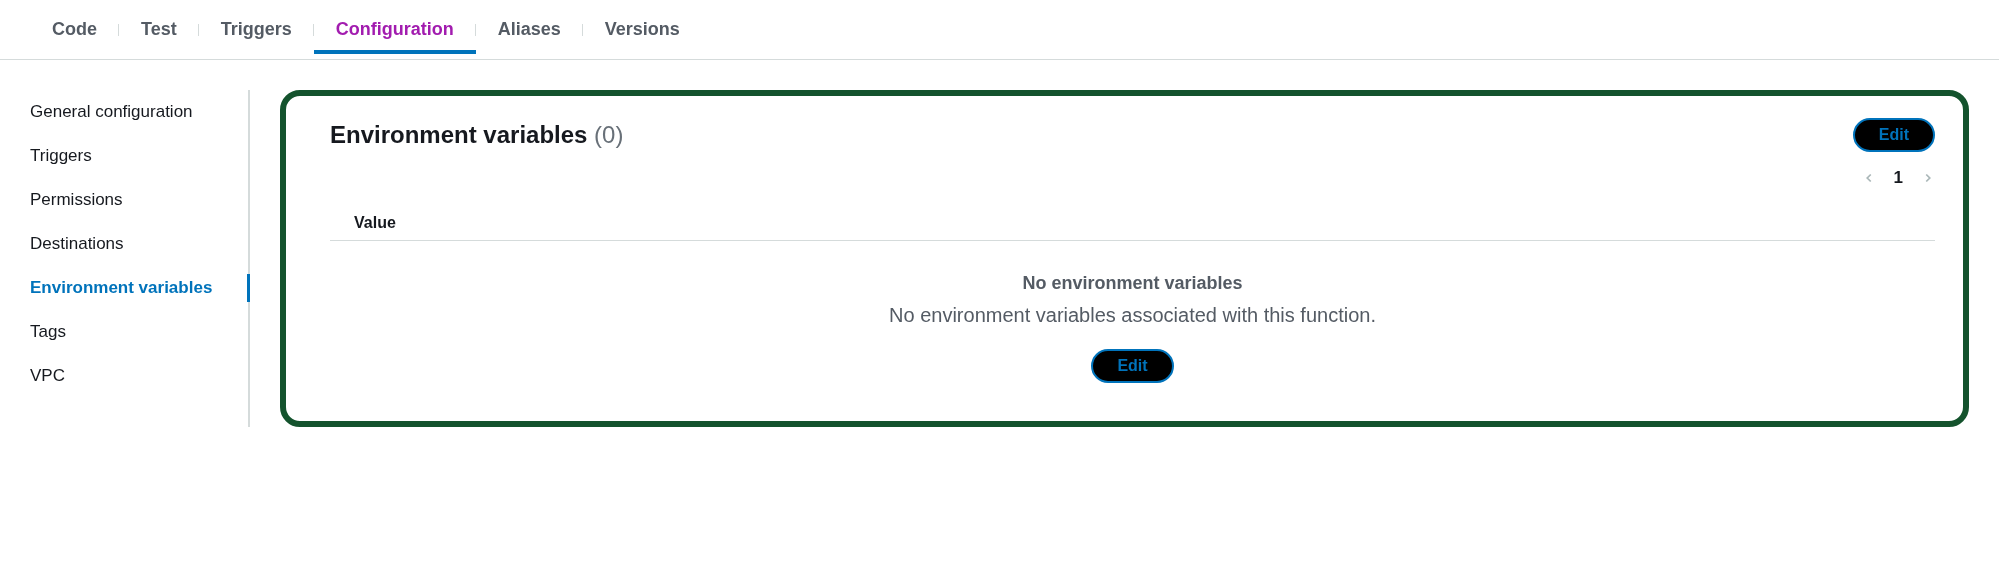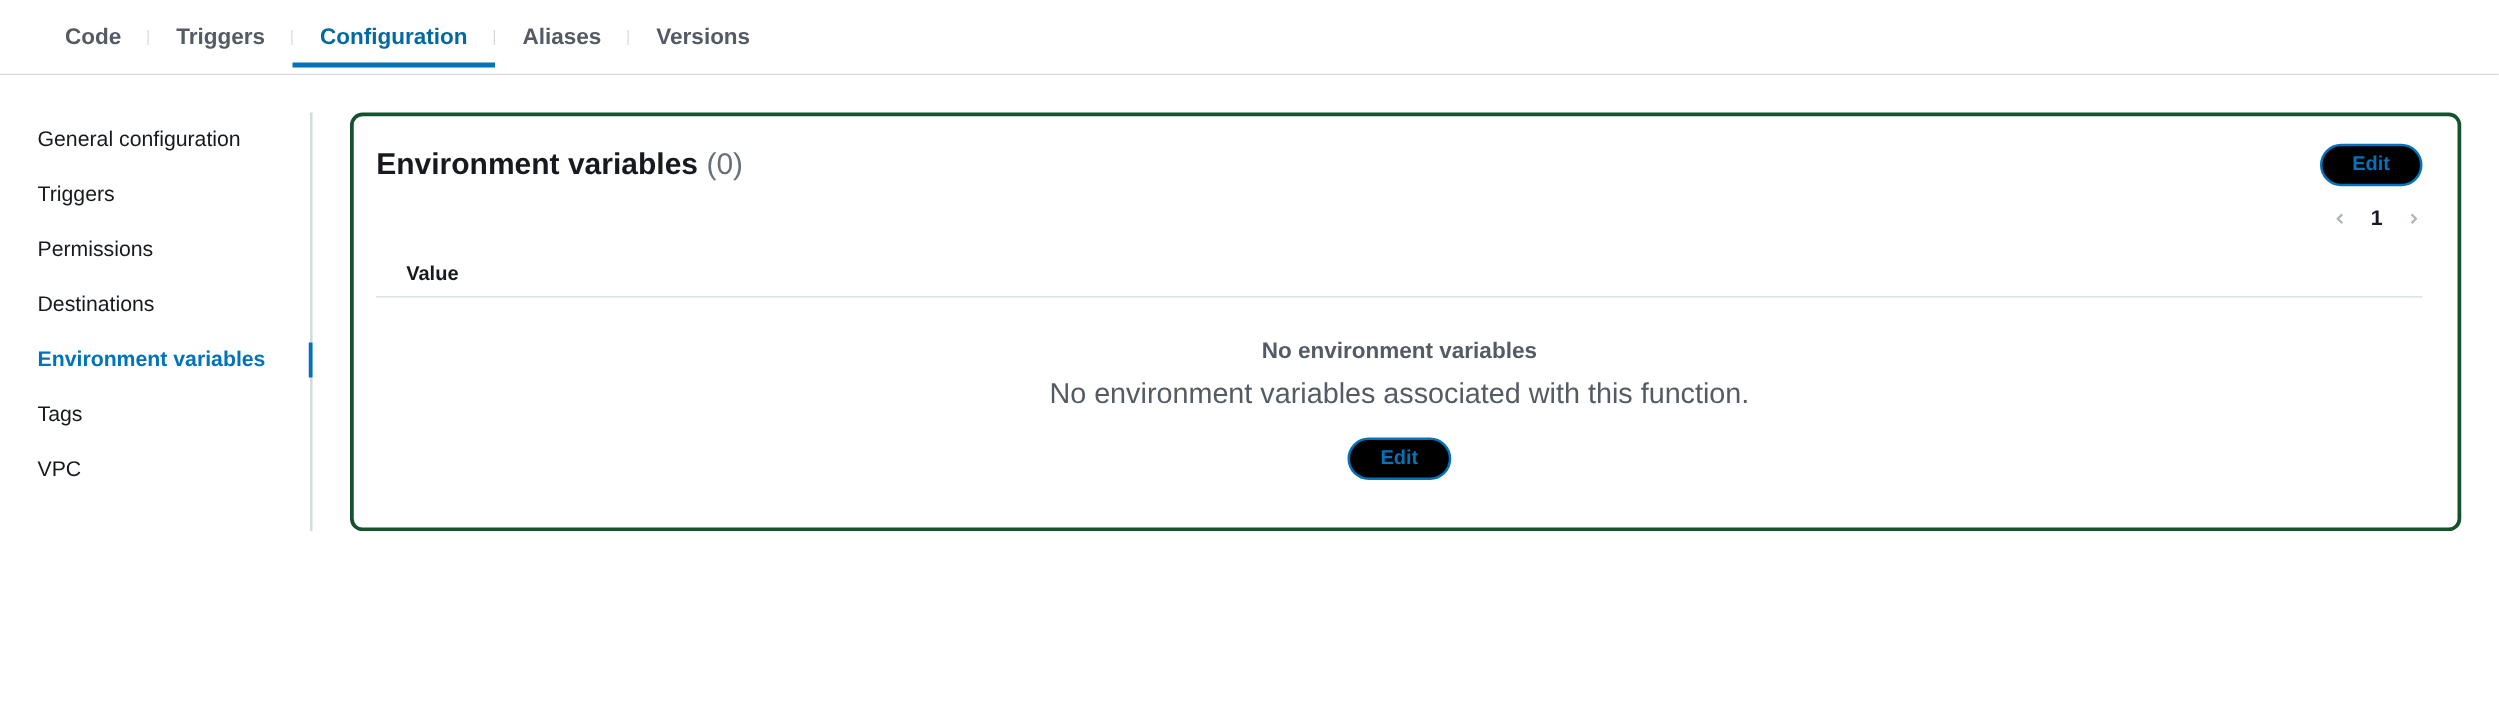--- a/index.html
+++ b/index.html
@@ -34,21 +34,21 @@
     .tab:not(:last-child)::after {
       content: "";
       position: absolute;
       right: 0;
       top: 18px;
       bottom: 18px;
       width: 1px;
       background: #d5dbdb;
     }
     .tab.active {
-      color: #0369a1;
+      color: #a21caf;
       justify-content: flex-end;
     }
     .tab.active::before {
       content: "";
       position: absolute;
       left: 0;
       right: 0;
       bottom: 0;
       height: 4px;
       background: #0073bb;
@@ -83,23 +83,23 @@
       top: 8px;
       bottom: 8px;
       width: 3px;
       background: #0073bb;
     }
     
     .main {
       flex: 1;
     }
     .panel {
-      border: 3px solid #14532d;
-      border-radius: 10px;
-      padding: 22px 28px 30px 18px;
+      border: 6px solid #14532d;
+      border-radius: 20px;
+      padding: 22px 28px 30px 44px;
     }
     .panel-header {
       display: flex;
       justify-content: space-between;
       align-items: center;
       margin-bottom: 16px;
     }
     .panel-title {
       font-size: 24px;
       font-weight: 700;
@@ -191,31 +191,34 @@
       text-align: center;
       padding: 32px 0 8px 0;
     }
     .empty-title {
       font-size: 18px;
       font-weight: 700;
       color: #545b64;
       margin-bottom: 10px;
     }
     .empty-sub {
-      font-size: 23px;
+      font-size: 20px;
       color: #545b64;
       margin-bottom: 22px;
     }
   </style>
 </head>
 <body>
 
 <div class="tabs">
   <div class="tab">
       <span>Code</span>
+    </div>
+  <div class="tab">
+      <span>Test</span>
     </div>
   <div class="tab">
       <span>Triggers</span>
     </div>
   <div class="tab active">
       <span>Configuration</span>
     </div>
   <div class="tab">
       <span>Aliases</span>
     </div>

